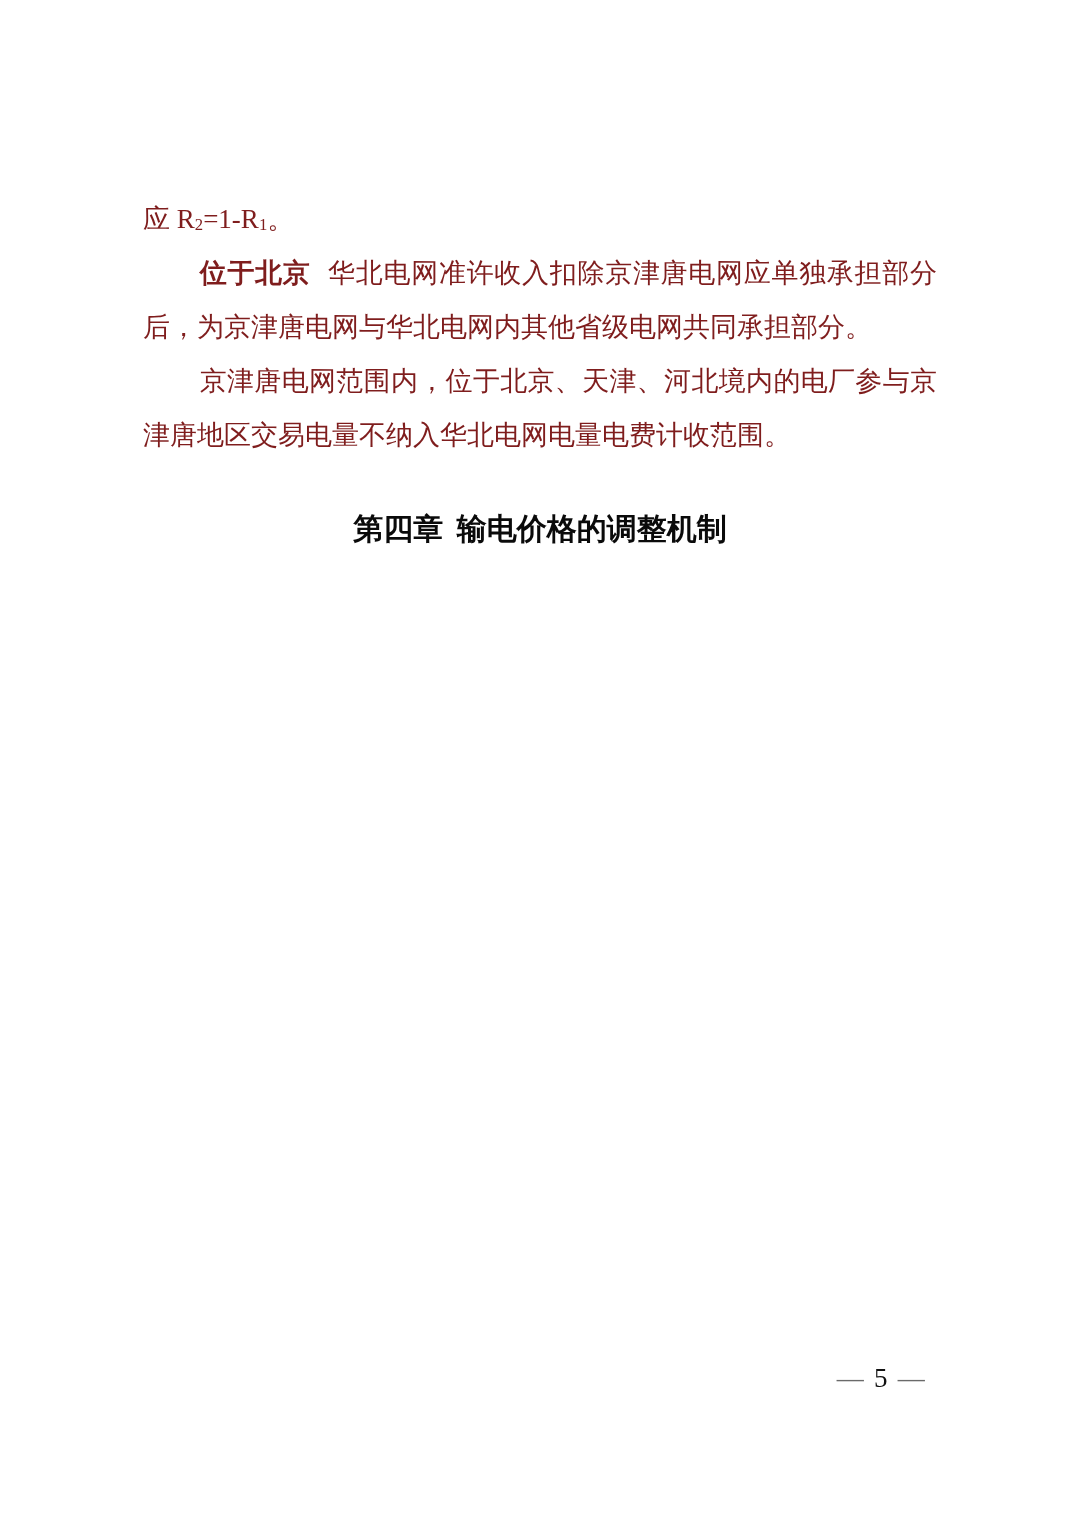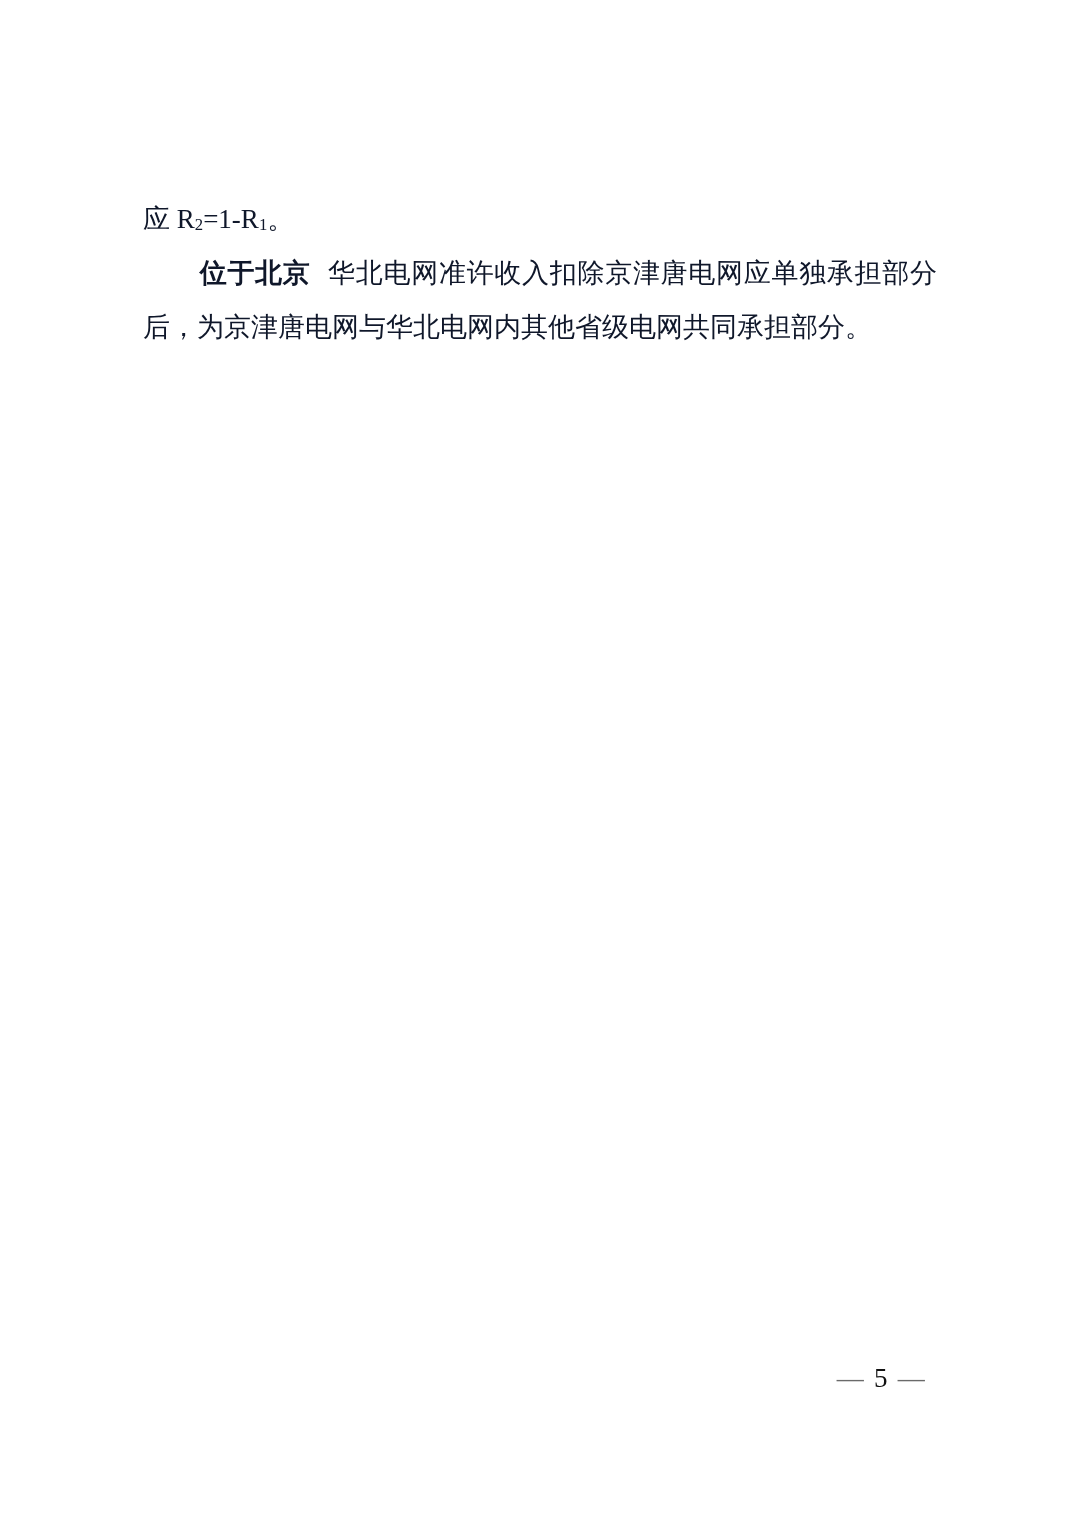--- a/index.html
+++ b/index.html
@@ -21,21 +21,21 @@
     left: 143px;
     top: 192px;
     width: 794px;
   }
   .para {
     margin: 0;
     font-size: 27px;
     line-height: 54px;
     text-align: justify;
     letter-spacing: 0px;
-    color: #0f172a;
+    color: #7f1d1d;
   }
   .para.indent {
     text-indent: 2.1em;
   }
   .lead {
     font-weight: 700;
     font-family: "Liberation Sans", "DejaVu Sans", sans-serif;
     margin-right: 0.65em;
   }
   .formula sub {
@@ -81,21 +81,23 @@
 
   <div class="text-block">
 
     <p class="para formula"><span>应 R</span><sub>2</sub><span>=1-R</span><sub>1</sub><span>。</span></p>
 
     <p class="para indent"><span class="lead">位于北京</span><span>华北电网准许收入扣除京津唐电网应单独承担部分后，为京津唐电网与华北电网内其他省级电网共同承担部分。</span></p>
 
 
 
 
+    <p class="para indent"><span>京津唐电网范围内，位于北京、天津、河北境内的电厂参与京津唐地区交易电量不纳入华北电网电量电费计收范围。</span></p>
 
 
+    <h2 class="chapter-heading"><span class="chapter-label">第四章</span><span>输电价格的调整机制</span></h2>
 
 
   </div>
 
   <div class="page-footer"><span class="dash">—</span><span class="num">5</span><span class="dash">—</span></div>
 
 </div>
 
 </body></html>

